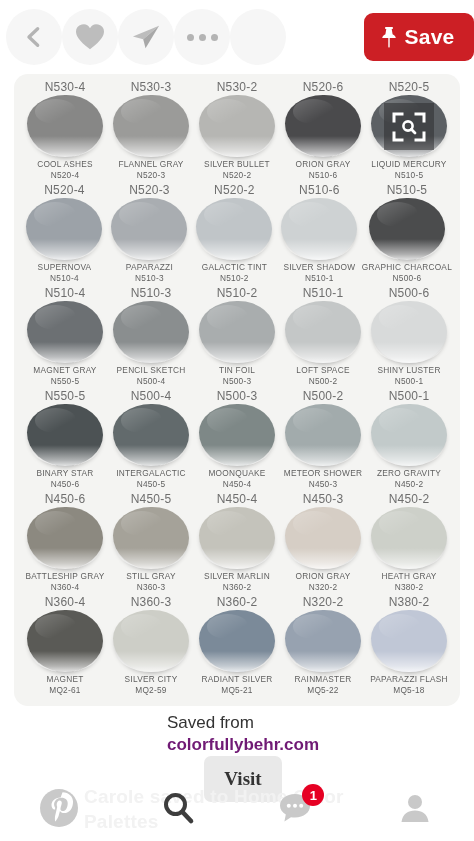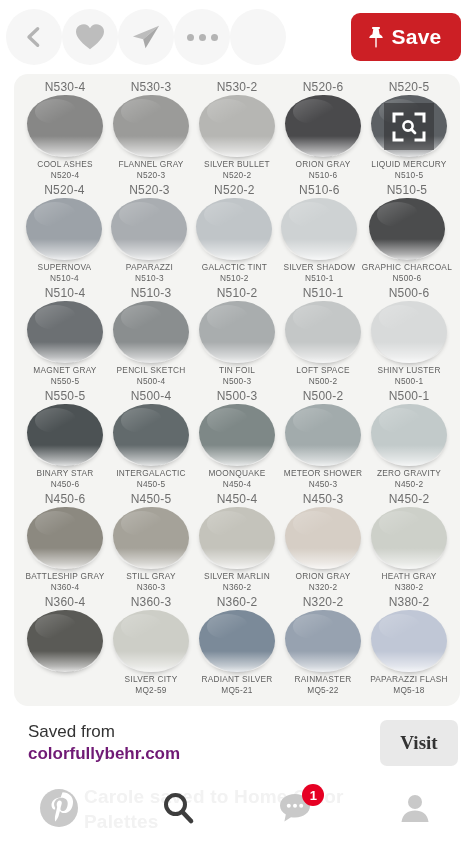--- a/index.html
+++ b/index.html
@@ -31,21 +31,20 @@
   .icon-heart { width: 30px; height: 28px; display:block; }
   .icon-share { width: 30px; height: 28px; display:block; }
   .icon-dots { display: flex; gap: 5px; align-items: center; }
   .icon-dots i { width: 7px; height: 7px; border-radius: 50%; background: #b4b4b4; display:block; }
 
   .save-btn {
     height: 48px; min-width: 110px;
     border-radius: 9px;
     display: flex; align-items: center; justify-content: center;
     gap: 7px; padding: 0 16px 0 12px;
-    margin-right: 13px;
     flex: none;
   }
   .save-btn .save-label {
     color: #ffffff; font-size: 21px; font-weight: bold; letter-spacing: .2px;
   }
   .icon-pin { width: 18px; height: 22px; display:block; }
 
   
   .pin-image {
     position: absolute; top: 74px; left: 14px;
@@ -111,20 +110,21 @@
     display: flex; align-items: center; justify-content: center;
   }
   .zoom-overlay svg { width: 36px; height: 34px; display:block; }
 
   
   .saved-bar {
     position: absolute; left: 0; top: 712px;
     width: 474px; height: 62px;
     display: flex; align-items: center;
     padding: 0 16px 0 28px;
+    flex-direction: column;
   }
   .saved-text { flex: 1 1 auto; }
   .saved-text .line1 { font-size: 17px; color: #333333; line-height: 22px; }
   .saved-text .line2 { font-size: 17px; color: #701a75; font-weight: bold; line-height: 22px; }
   .visit-btn {
     width: 78px; height: 46px;
     background: #e9e9e9; border-radius: 7px;
     display: flex; align-items: center; justify-content: center;
     flex: none;
   }
@@ -474,20 +474,24 @@
           </div>
         </div>
       </div>
 
       <div class="grid-row">
         <div class="cell">
           <div class="top-code">N360-4</div>
           <div class="blob-wrap">
             <div class="blob" style="background: rgb(90, 90, 86);"></div>
           </div>
+          <div class="cap">
+            <span class="nm">MAGNET</span>
+            <span class="cd">MQ2-61</span>
+          </div>
         </div>
         <div class="cell">
           <div class="top-code">N360-3</div>
           <div class="blob-wrap">
             <div class="blob" style="background: rgb(205, 206, 199);"></div>
           </div>
           <div class="cap">
             <span class="nm">SILVER CITY</span>
             <span class="cd">MQ2-59</span>
           </div>

